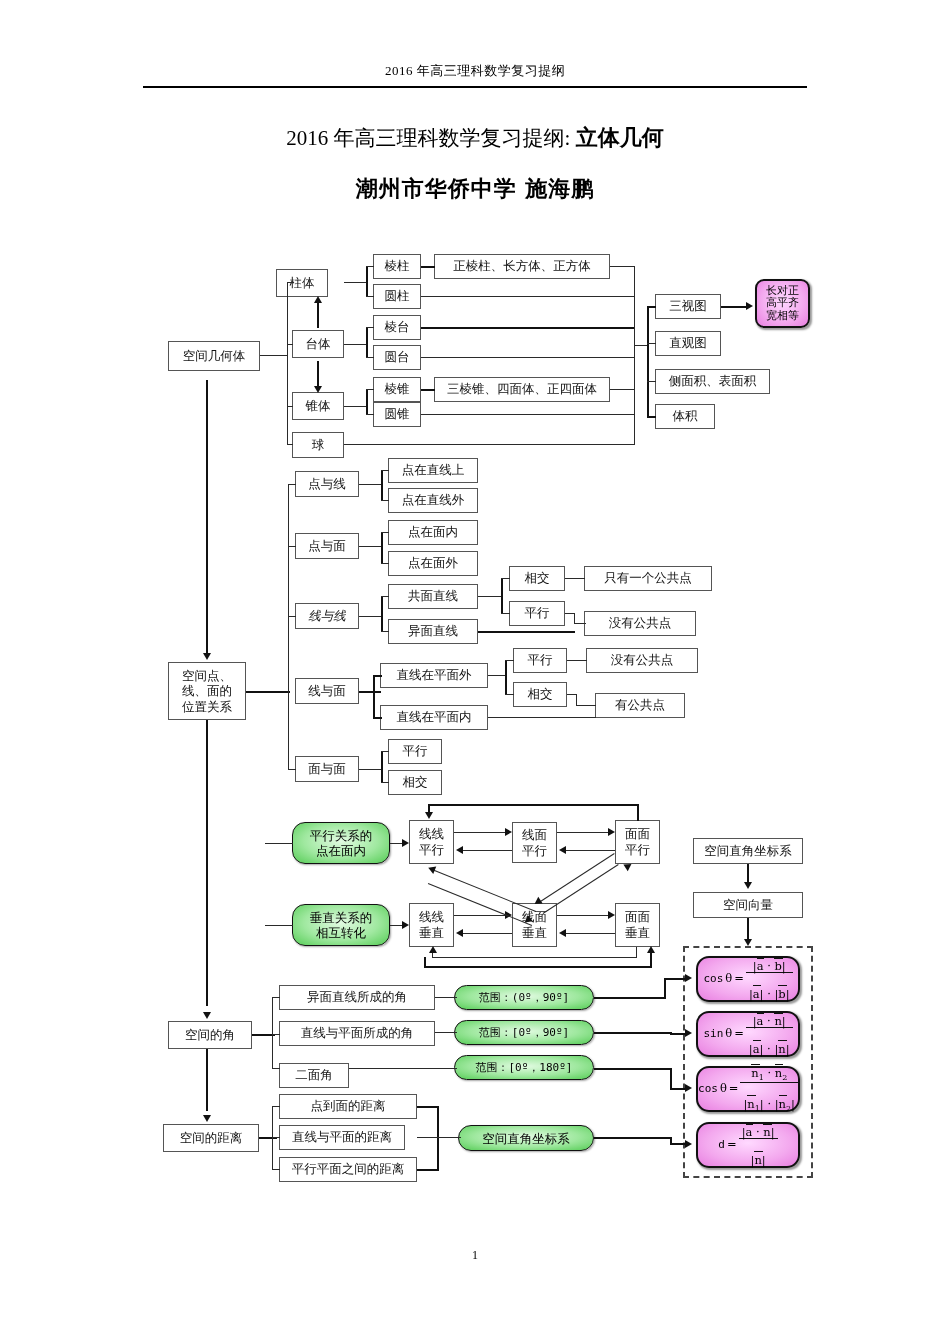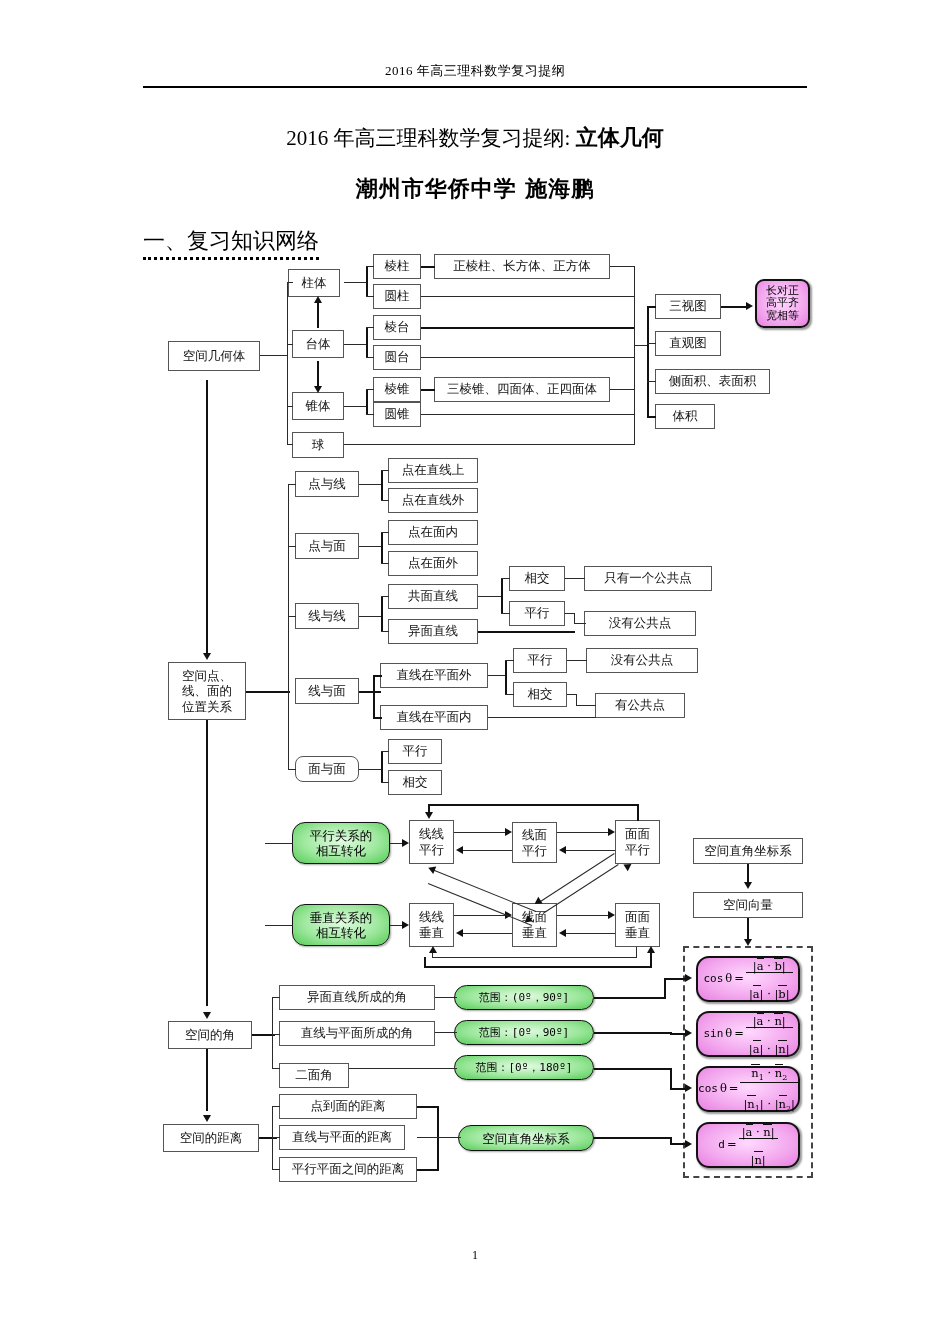--- a/index.html
+++ b/index.html
@@ -70,26 +70,25 @@
 <div id="page">
 
   <div class="hdr-text">2016 年高三理科数学复习提纲</div>
   <div class="hdr-rule"></div>
 
   <div class="doc-title">
     <span>2016 年高三理科数学复习提纲:</span>
     <span class="strong">立体几何</span>
   </div>
   <div class="doc-author">潮州市华侨中学  施海鹏</div>
-  <div class="sec-head">一、复习知识网络</div>
   <div class="page-no">1</div>
 
   <div class="bx" style="left:168px;top:341px;width:92px;height:30px;">空间几何体</div>
 
-  <div class="bx" style="left:288px;top:269px;width:52px;height:28px;">柱体</div>
+  <div class="bx" style="left:276px;top:269px;width:52px;height:28px;">柱体</div>
   <div class="bx" style="left:292px;top:330px;width:52px;height:28px;">台体</div>
   <div class="bx" style="left:292px;top:392px;width:52px;height:28px;">锥体</div>
   <div class="bx" style="left:292px;top:432px;width:52px;height:26px;">球</div>
 
   <div class="bx" style="left:373px;top:254px;width:48px;height:25px;">棱柱</div>
   <div class="bx" style="left:373px;top:284px;width:48px;height:25px;">圆柱</div>
   <div class="bx" style="left:373px;top:315px;width:48px;height:25px;">棱台</div>
   <div class="bx" style="left:373px;top:345px;width:48px;height:25px;">圆台</div>
   <div class="bx" style="left:373px;top:377px;width:48px;height:25px;">棱锥</div>
   <div class="bx" style="left:373px;top:402px;width:48px;height:25px;">圆锥</div>
@@ -153,23 +152,23 @@
 
   <div class="h2" style="left:721px;top:306px;width:26px;"></div>
   <div class="ar r" style="left:746px;top:302px;"></div>
 
   <div class="bx ml" style="left:168px;top:662px;width:78px;height:58px;">空间点、
 线、面的
 位置关系</div>
 
   <div class="bx" style="left:295px;top:471px;width:64px;height:26px;">点与线</div>
   <div class="bx" style="left:295px;top:533px;width:64px;height:26px;">点与面</div>
-  <div class="bx" style="left:295px;top:603px;width:64px;height:26px;">线与线</div>
+  <div class="bx" style="left:295px;top:603px;width:64px;height:26px;font-style:italic;">线与线</div>
   <div class="bx" style="left:295px;top:678px;width:64px;height:26px;">线与面</div>
-  <div class="bx" style="left:295px;top:756px;width:64px;height:26px;border-radius:8px;">面与面</div>
+  <div class="bx" style="left:295px;top:756px;width:64px;height:26px;">面与面</div>
 
   <div class="bx" style="left:388px;top:458px;width:90px;height:25px;">点在直线上</div>
   <div class="bx" style="left:388px;top:488px;width:90px;height:25px;">点在直线外</div>
   <div class="bx" style="left:388px;top:520px;width:90px;height:25px;">点在面内</div>
   <div class="bx" style="left:388px;top:551px;width:90px;height:25px;">点在面外</div>
   <div class="bx" style="left:388px;top:584px;width:90px;height:25px;">共面直线</div>
   <div class="bx" style="left:388px;top:619px;width:90px;height:25px;">异面直线</div>
 
   <div class="bx" style="left:509px;top:566px;width:56px;height:25px;">相交</div>
   <div class="bx" style="left:509px;top:601px;width:56px;height:25px;">平行</div>
@@ -234,21 +233,21 @@
   <div class="h" style="left:567px;top:694px;width:10px;"></div>
   <div class="h" style="left:576px;top:705px;width:20px;"></div>
   <div class="h" style="left:488px;top:717px;width:108px;"></div>
 
   <div class="h" style="left:359px;top:769px;width:22px;"></div>
   <div class="v2" style="left:381px;top:751px;height:32px;"></div>
   <div class="h" style="left:381px;top:751px;width:8px;"></div>
   <div class="h" style="left:381px;top:782px;width:8px;"></div>
 
   <div class="gbx" style="left:292px;top:822px;width:98px;height:42px;">平行关系的
-相互转化</div>
+点在面内</div>
   <div class="gbx" style="left:292px;top:904px;width:98px;height:42px;">垂直关系的
 相互转化</div>
 
   <div class="bx ml" style="left:409px;top:820px;width:45px;height:44px;">线线
 平行</div>
   <div class="bx ml" style="left:512px;top:822px;width:45px;height:41px;">线面
 平行</div>
   <div class="bx ml" style="left:615px;top:820px;width:45px;height:44px;">面面
 平行</div>
 

